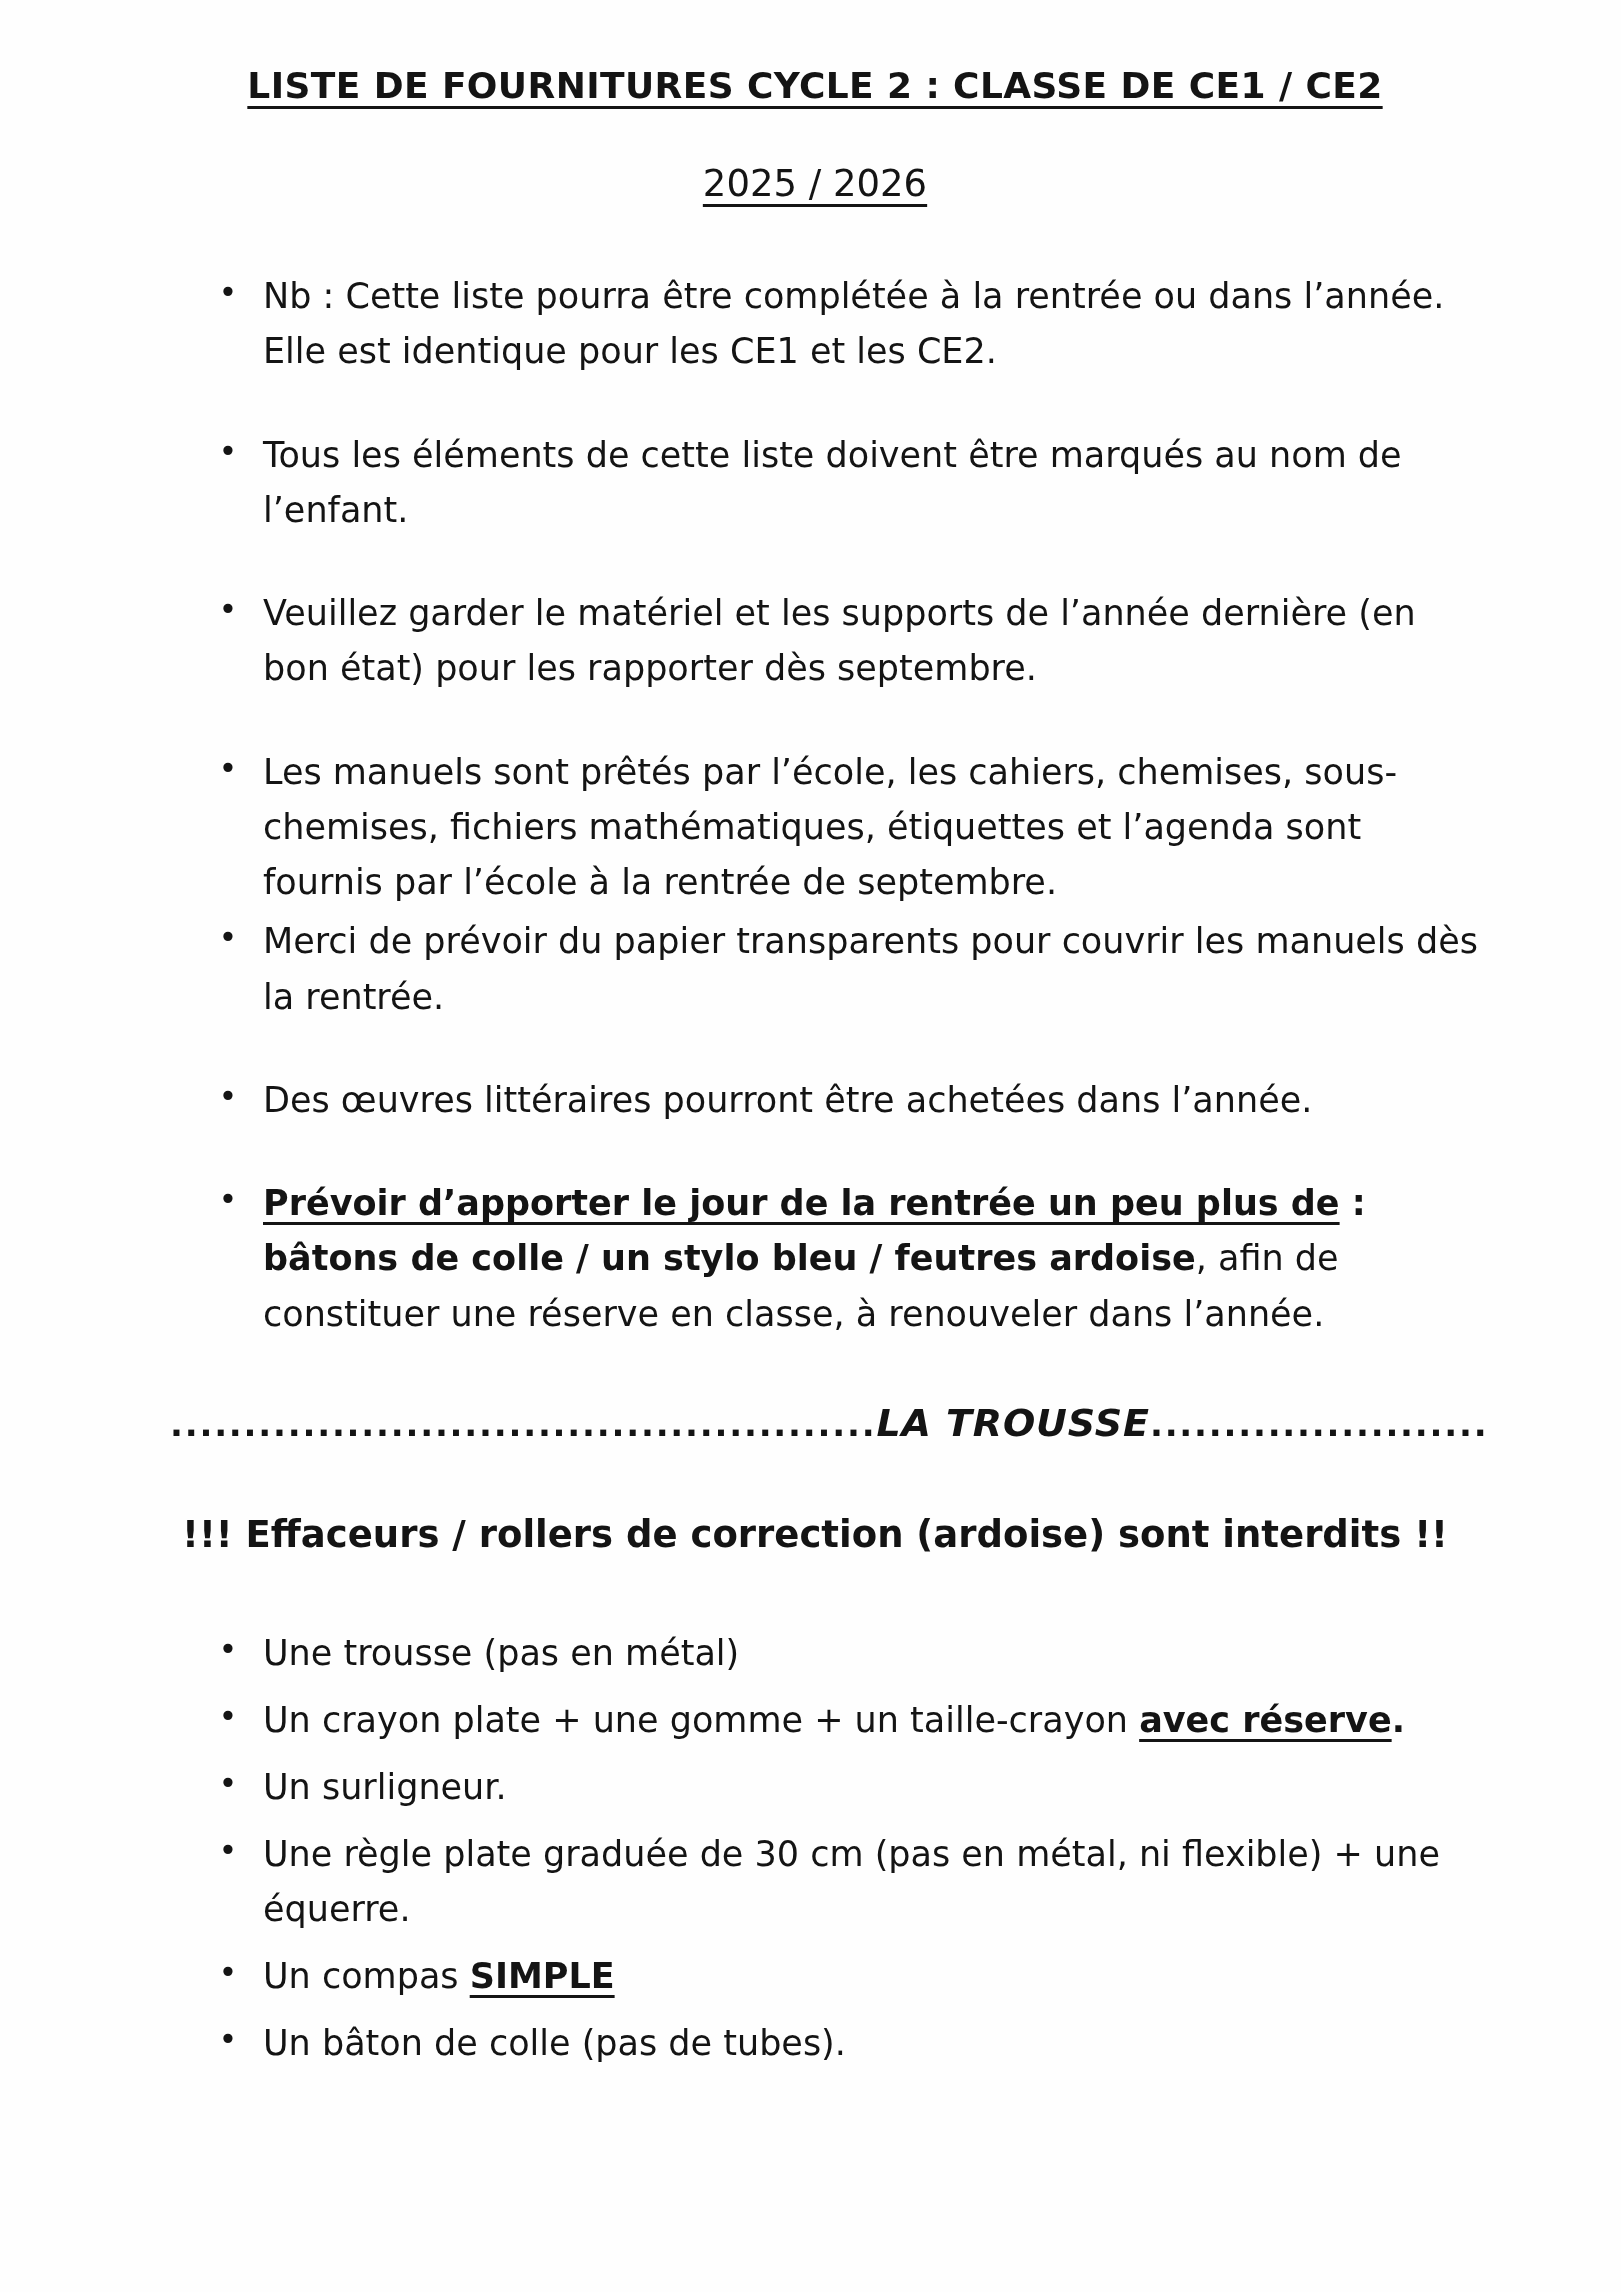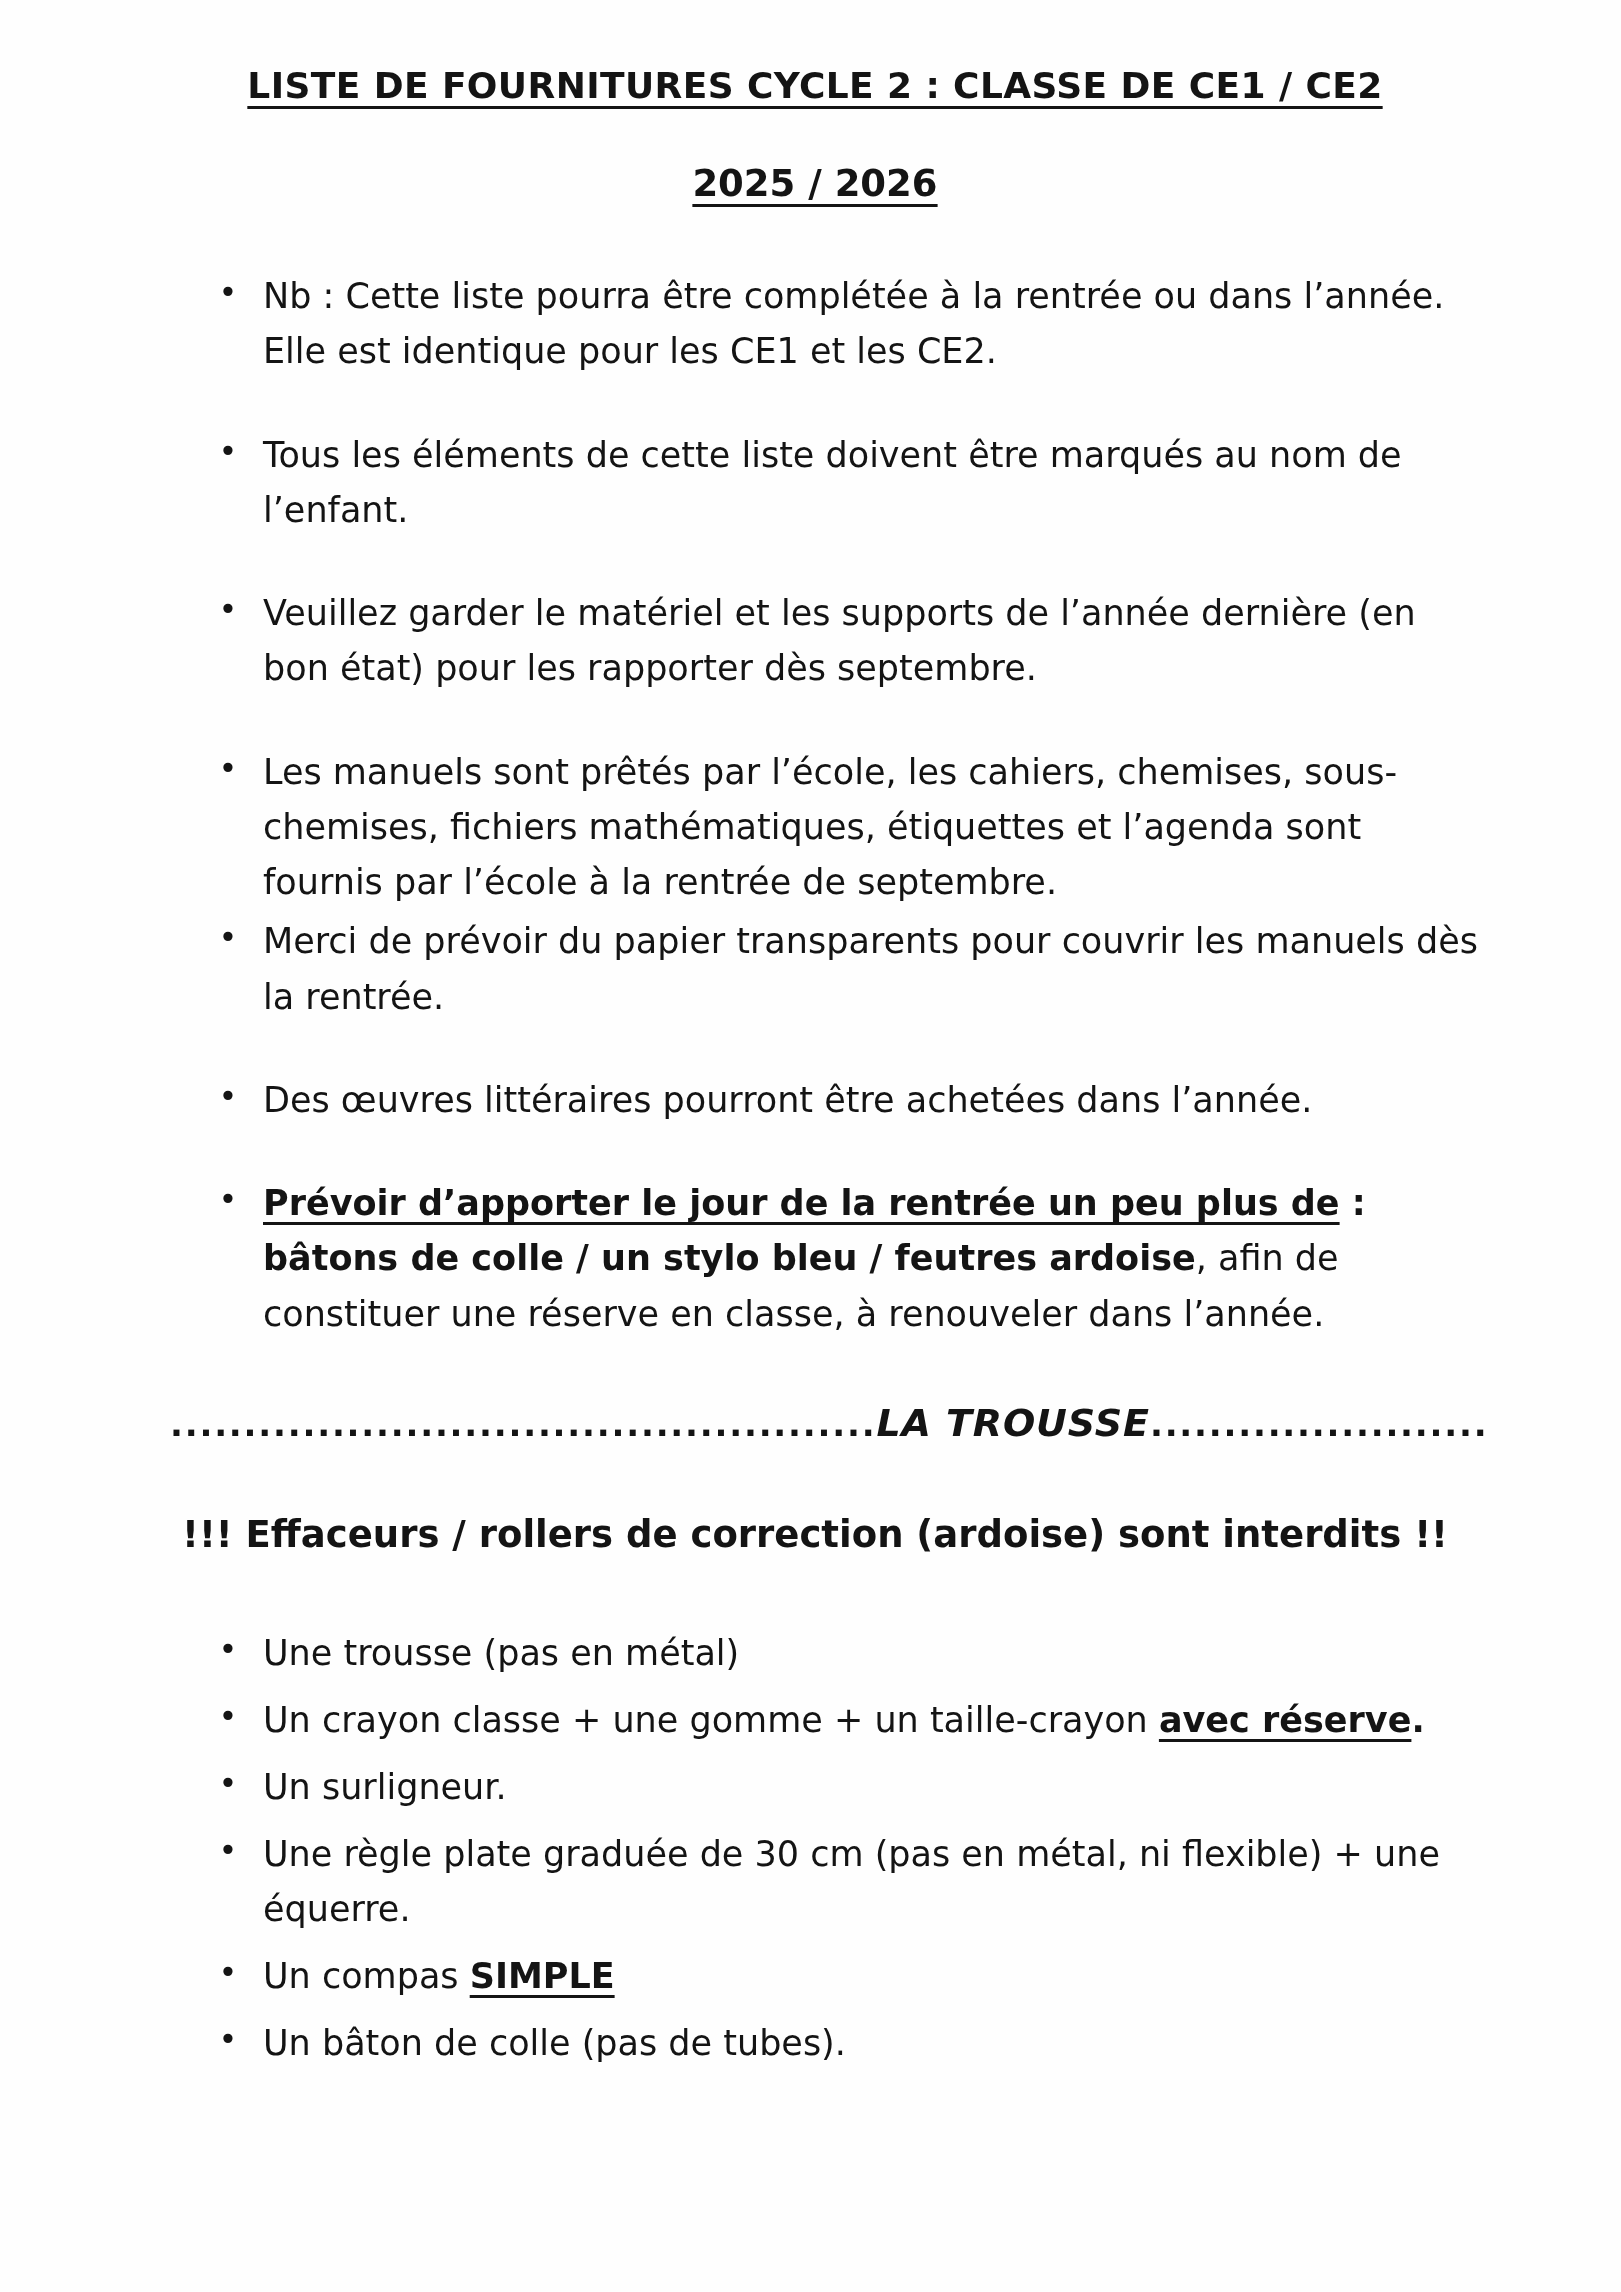--- a/index.html
+++ b/index.html
@@ -21,21 +21,21 @@
     font-weight:bold;
     font-size:36px;
     letter-spacing:0.4px;
     text-decoration:underline;
     text-decoration-thickness:3.1px;
     text-underline-offset:8px;
     white-space:nowrap;
   }
   .school-year {
     text-align:center;
-    font-weight:bold;
+    font-weight:normal;
     font-size:37px;
     margin-top:56px;
     text-decoration:underline;
     text-decoration-thickness:3.1px;
     text-underline-offset:8px;
   }
   ul.doc-list {
     list-style:none;
     margin:64px 0 0 0;
     padding:0 0 0 70px;
@@ -95,21 +95,21 @@
     </ul>
 
   <div class="divider">
     <span class="dots">................................................</span><span class="label">LA TROUSSE</span><span class="dots">..................................................</span>
   </div>
 
   <div class="warning">!!! Effaceurs / rollers de correction (ardoise) sont interdits !!</div>
 
   <ul class="doc-list tight">
       <li><span>Une trousse (pas en métal)</span></li>
-      <li><span>Un crayon classe + une gomme + un taille-crayon </span><span class="b u">avec réserve</span><span class="b">.</span></li>
+      <li><span>Un crayon plate + une gomme + un taille-crayon </span><span class="b u">avec réserve</span><span class="b">.</span></li>
       <li><span>Un surligneur.</span></li>
       <li><span>Une règle plate graduée de 30 cm (pas en métal, ni flexible) + une équerre.</span></li>
       <li><span>Un compas </span><span class="b u">SIMPLE</span></li>
       <li><span>Un bâton de colle (pas de tubes).</span></li>
     </ul>
 
 </div>
 
 
 </body></html>

